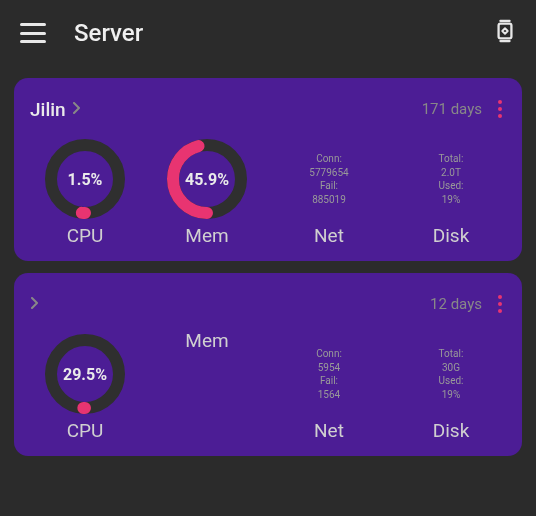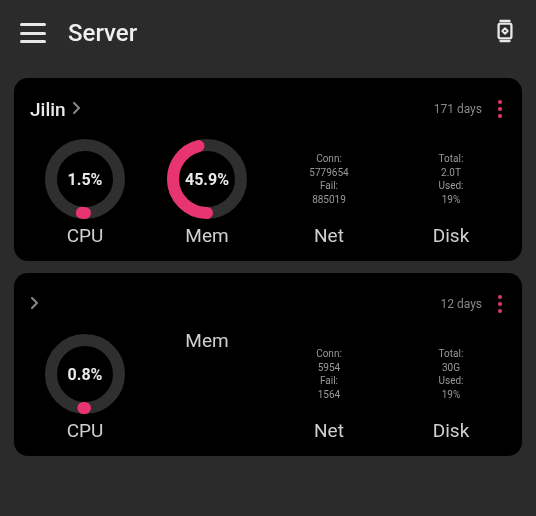--- a/index.html
+++ b/index.html
@@ -8,21 +8,21 @@
     color: #e0e0e0;
     font-family: -apple-system, BlinkMacSystemFont, "Segoe UI", Roboto, sans-serif;
     width: 536px;
     height: 516px;
     overflow: hidden;
   }
   .header {
     display: flex;
     align-items: center;
     padding: 18px 20px;
-    gap: 22px;
+    gap: 28px;
   }
   .menu-icon {
     width: 26px;
     height: 20px;
     display: flex;
     flex-direction: column;
     justify-content: space-between;
     cursor: pointer;
   }
   .menu-icon span {
@@ -36,21 +36,21 @@
     font-weight: 500;
     color: #f0f0f0;
     flex: 1;
   }
   .dev-icon {
     width: 22px;
     height: 26px;
     cursor: pointer;
   }
   .card {
-    background: #000000;
+    background: #4c1d95;
     border-radius: 14px;
     margin: 12px 14px;
     padding: 18px 16px 14px 16px;
   }
   .card-header {
     display: flex;
     align-items: center;
     margin-bottom: 12px;
   }
   .server-name {
@@ -62,21 +62,21 @@
     align-items: center;
     gap: 6px;
   }
   .chevron {
     color: #888;
     font-size: 14px;
   }
   .uptime {
     margin-left: auto;
     color: #888;
-    font-size: 12px;
+    font-size: 15px;
     margin-right: 12px;
   }
   .more-icon {
     display: flex;
     flex-direction: column;
     gap: 3px;
     cursor: pointer;
     padding: 4px;
   }
   .more-icon span {
@@ -231,21 +231,21 @@
         </div>
     </div>
     <div class="metrics">
       <div class="gauge-col">
 
   <div class="gauge">
     <svg width="90" height="90" viewBox="0 0 90 90">
       <circle cx="45" cy="45" r="34" stroke="#2f2f2f" stroke-width="12" fill="none"></circle>
       <circle cx="45" cy="45" r="34" stroke="#e83471" stroke-width="12" fill="none" stroke-linecap="round" stroke-dasharray="213.62830044410595" stroke-dashoffset="211.9192740405531"></circle>
     </svg>
-    <div class="gauge-text">0.8%</div>
+    <div class="gauge-text">29.5%</div>
   </div>
         <div class="metric-label">CPU</div>
       </div>
       <div class="gauge-col">
 
         <div class="metric-label">Mem</div>
       </div>
       <div class="gauge-col">
         <div class="stat-col">
           <div>Conn:</div>

